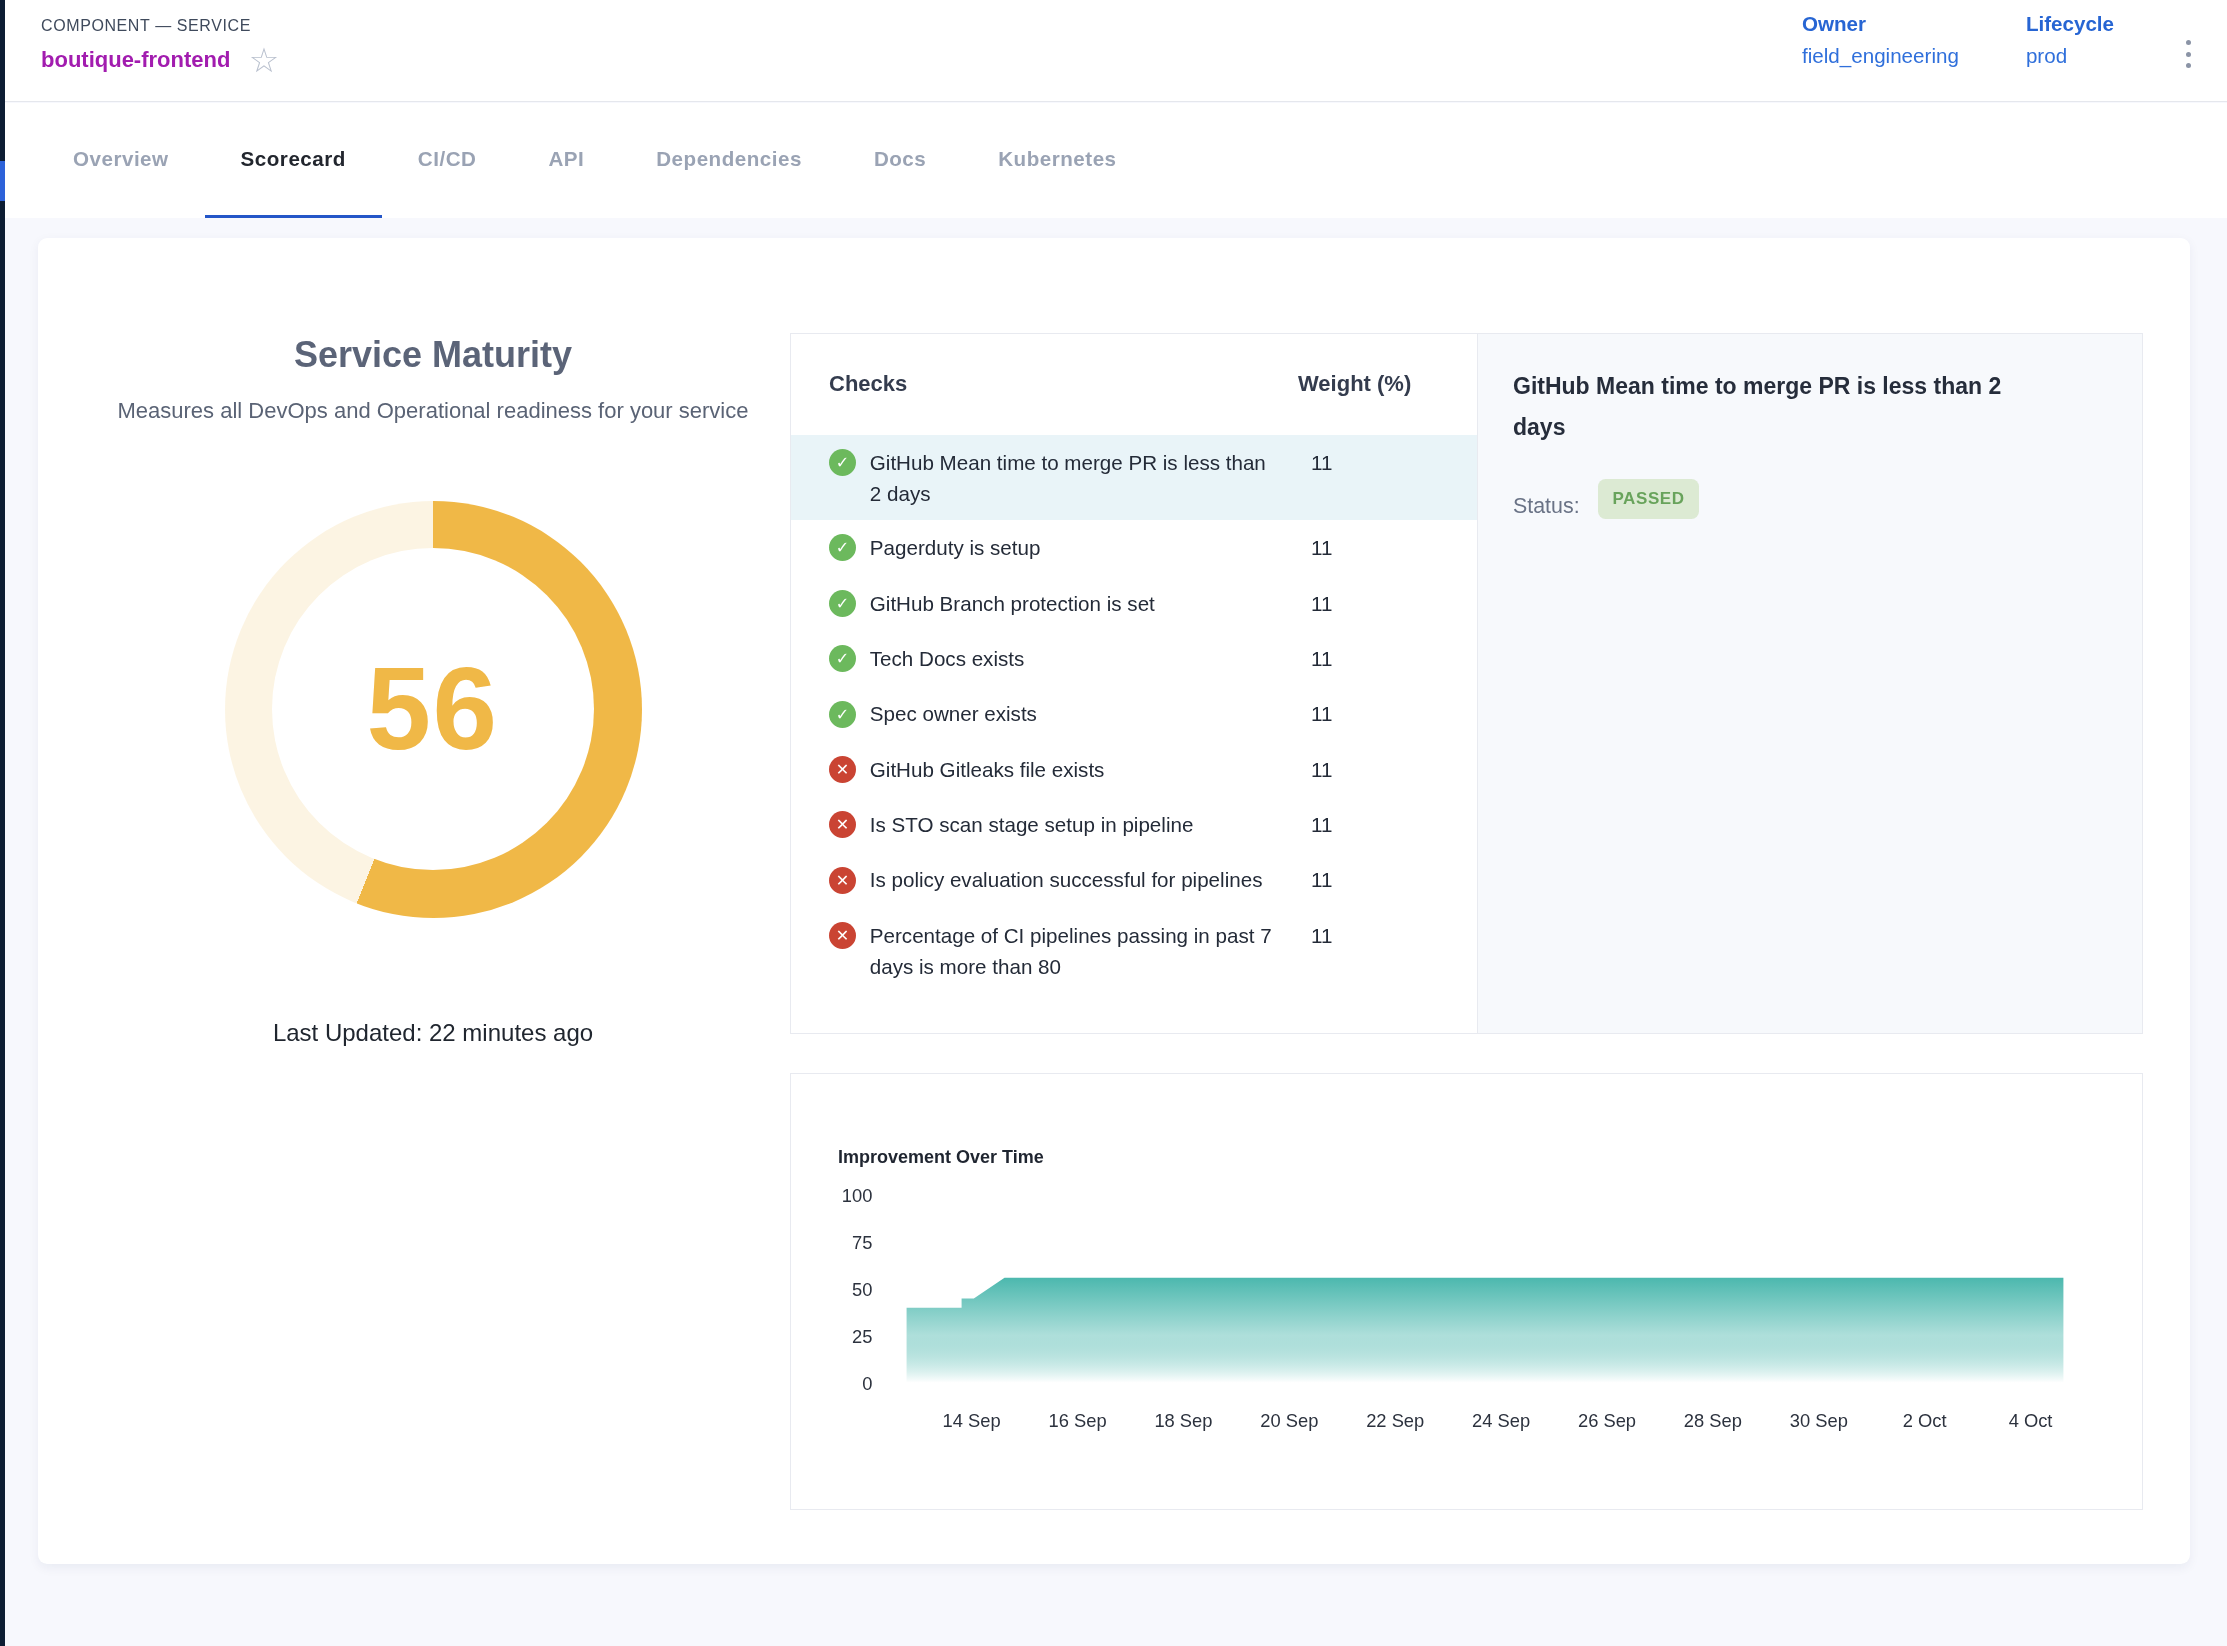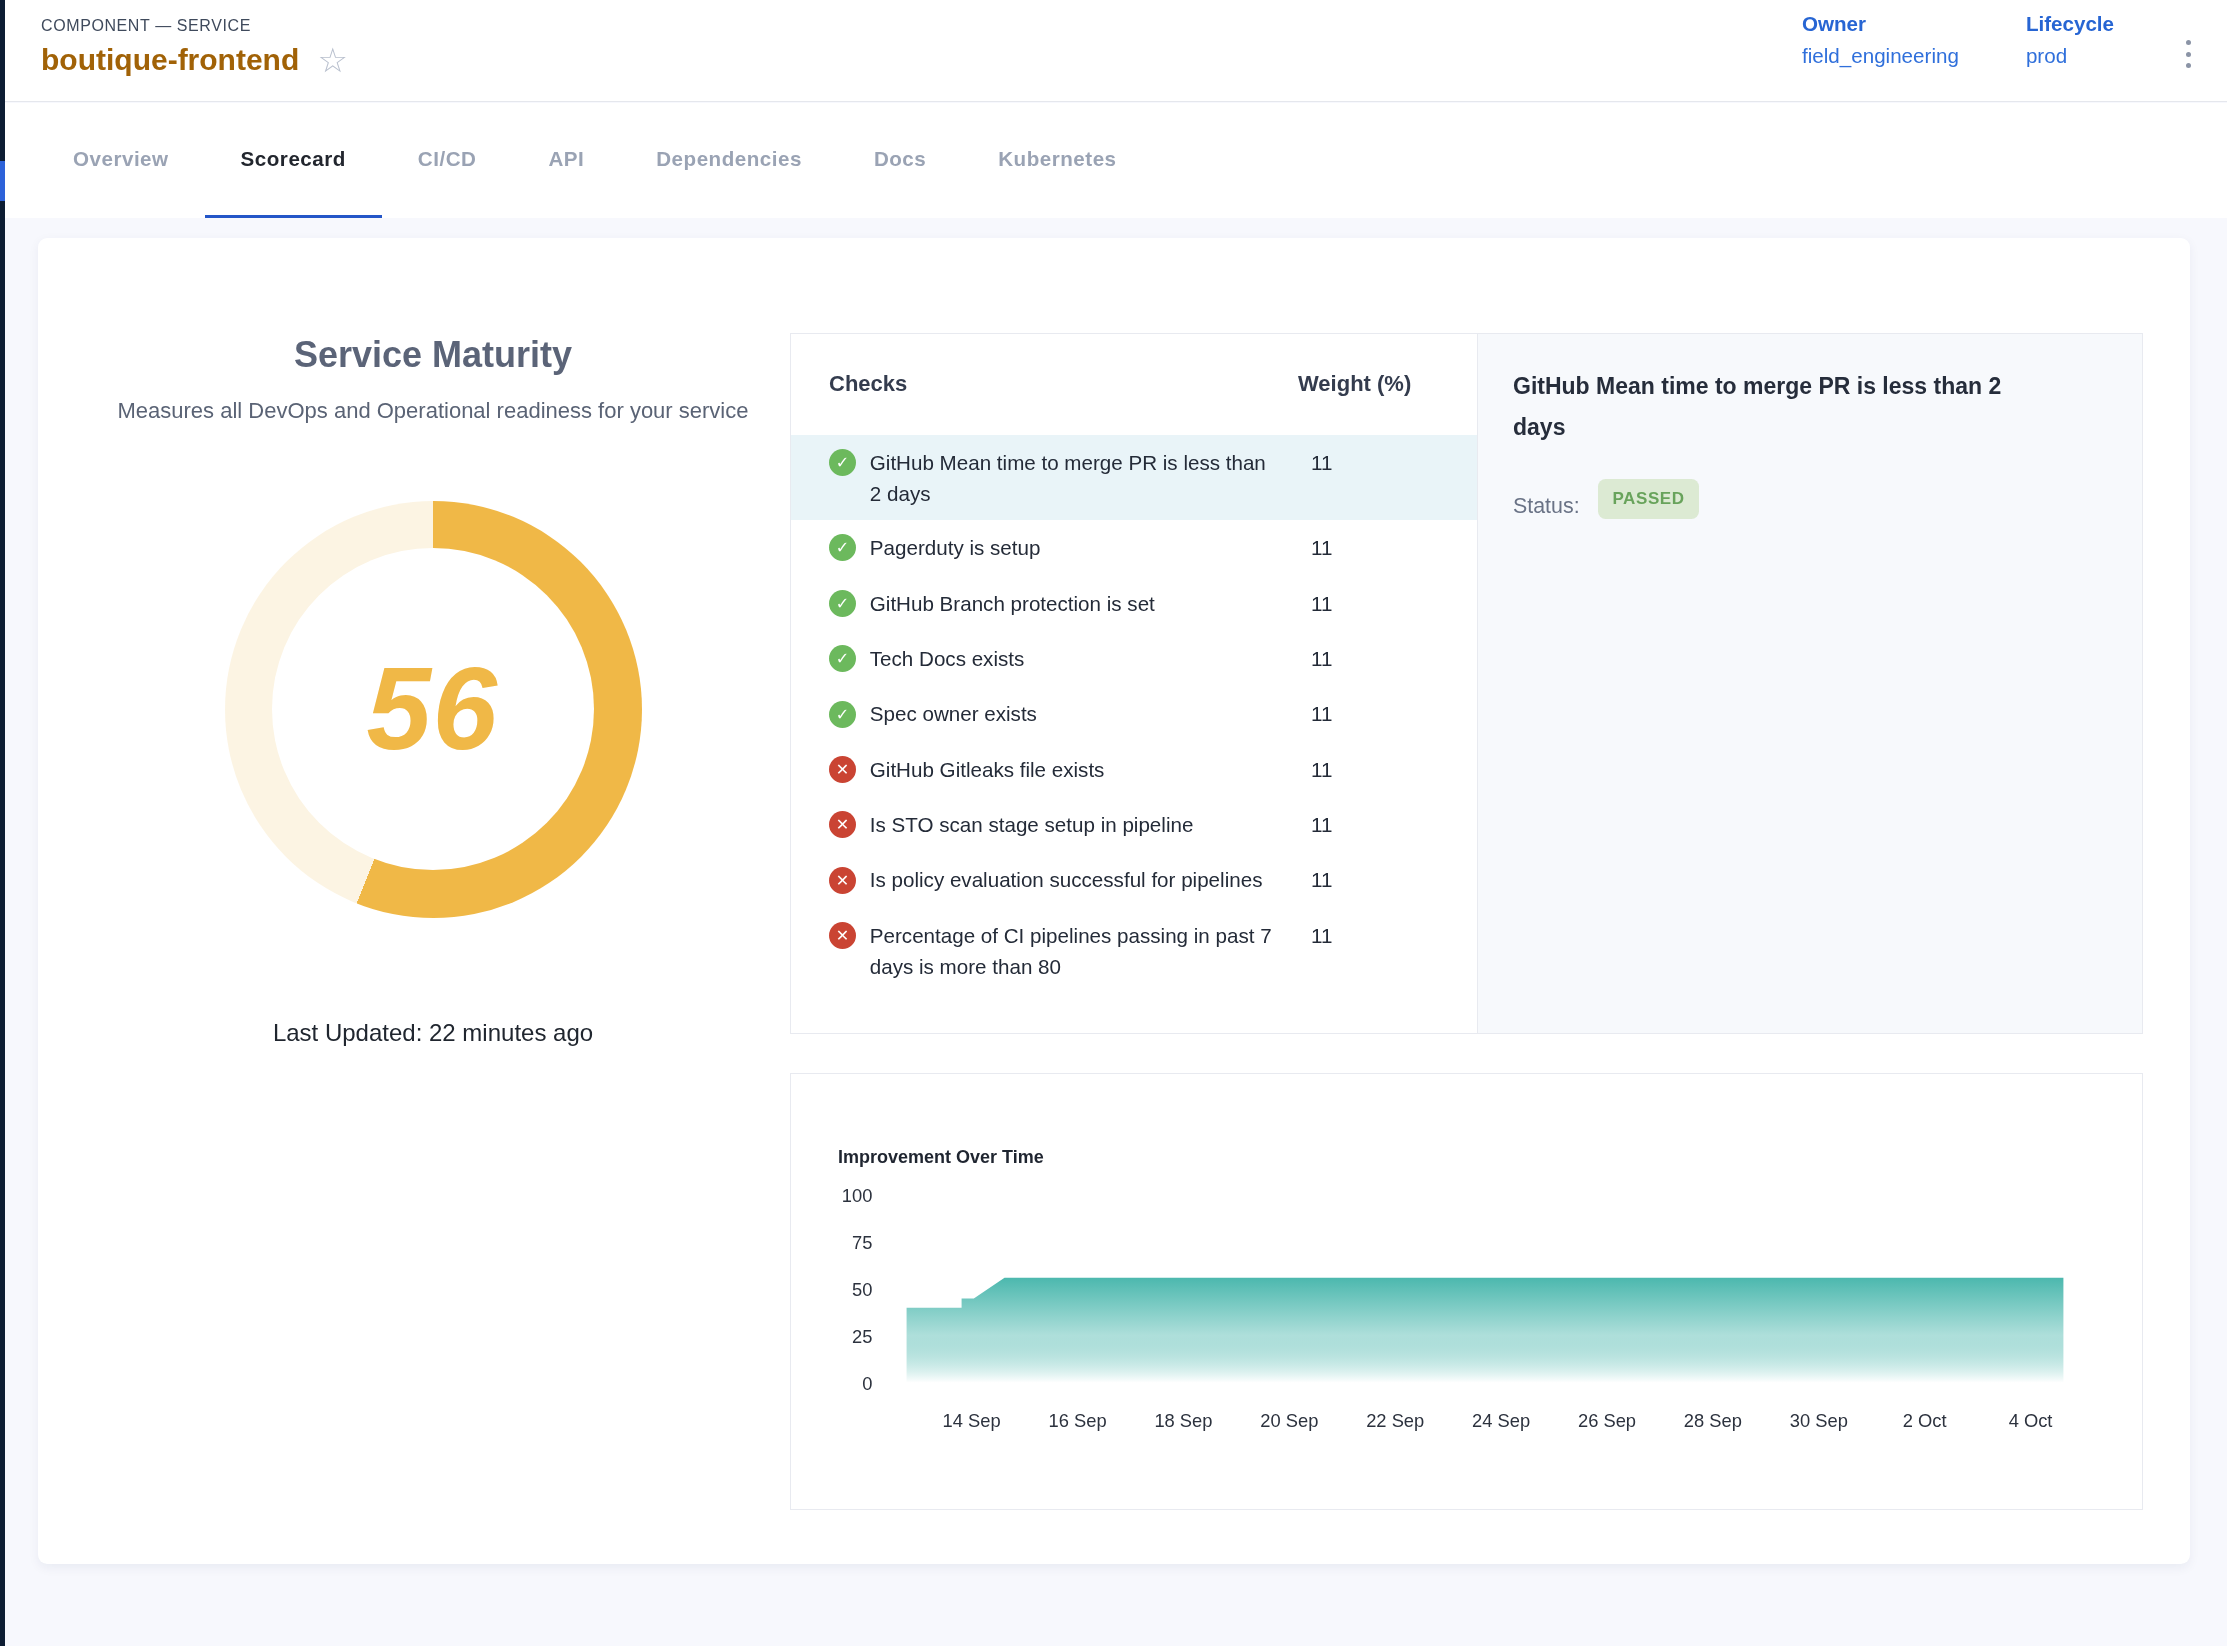--- a/index.html
+++ b/index.html
@@ -19,21 +19,21 @@
   
   .app-header {
     position:absolute; left:0; top:0; width:100%; height:102px;
     background:#ffffff; border-bottom:1.5px solid #e5e7ed; z-index:10;
   }
   .eyebrow {
     position:absolute; left:41px; top:17px;
     font-size:16px; letter-spacing:0.6px; color:#3f4a5c; font-weight:500;
   }
   .title-row { position:absolute; left:41px; top:43px; display:flex; align-items:center; gap:18.3px; }
-  .page-title { font-size:30px; font-weight:700; color:#a16207; }
+  .page-title { font-size:22px; font-weight:700; color:#a21caf; }
   .star-icon { font-size:34px; color:#b9c0ce; line-height:1; cursor:pointer; }
   .header-meta { position:absolute; left:1802px; top:12.2px; display:flex; gap:67px; }
   .meta-col { display:flex; flex-direction:column; gap:7.6px; }
   .meta-label { font-size:20.6px; font-weight:700; color:#2765d3; }
   .meta-value { font-size:20.6px; color:#2f6fdb; }
   .kebab { position:absolute; left:2183px; top:37px; display:flex; flex-direction:column; gap:6.1px; cursor:pointer; padding:3.1px;}
   .kebab i { width:5.4px; height:5.4px; border-radius:50%; background:#8b94a6; display:block; }
 
   
   .tabs-bar {
@@ -51,21 +51,21 @@
   .main-card {
     position:absolute; left:38px; top:238px; width:2152px; height:1326px;
     background:#ffffff; border-radius:9.2px;
     box-shadow:0 3.1px 10.7px rgba(25,39,80,.06);
   }
 
   
   .left-col { position:absolute; left:0; top:0; width:790px; text-align:center; }
   .sm-title { margin-top:96px; font-size:36px; font-weight:700; color:#5b6478; }
   .sm-subtitle { margin:17px auto 0; width:673px; font-size:22px; line-height:36px; color:#5a6375; }
-  .donut-wrap { position:relative; width:417px; height:417px; margin:72px auto 0;font-style:italic; }
+  .donut-wrap { position:relative; width:417px; height:417px; margin:72px auto 0; }
   .donut { width:100%; height:100%; border-radius:50%; }
   .donut-hole {
     position:absolute; left:47px; top:47px; width:322px; height:322px;
     background:#ffffff; border-radius:50%;
     display:flex; align-items:center; justify-content:center;
   }
   .donut-score { font-size:116px; font-weight:700; color:#f0b847; letter-spacing:1.5px; }
   .legend { margin-top:67px; display:flex; justify-content:center; gap:40px; }
   .legend-item { display:flex; align-items:center; gap:3.1px; }
   .legend-dot { width:24px; height:24px; border-radius:50%; }

